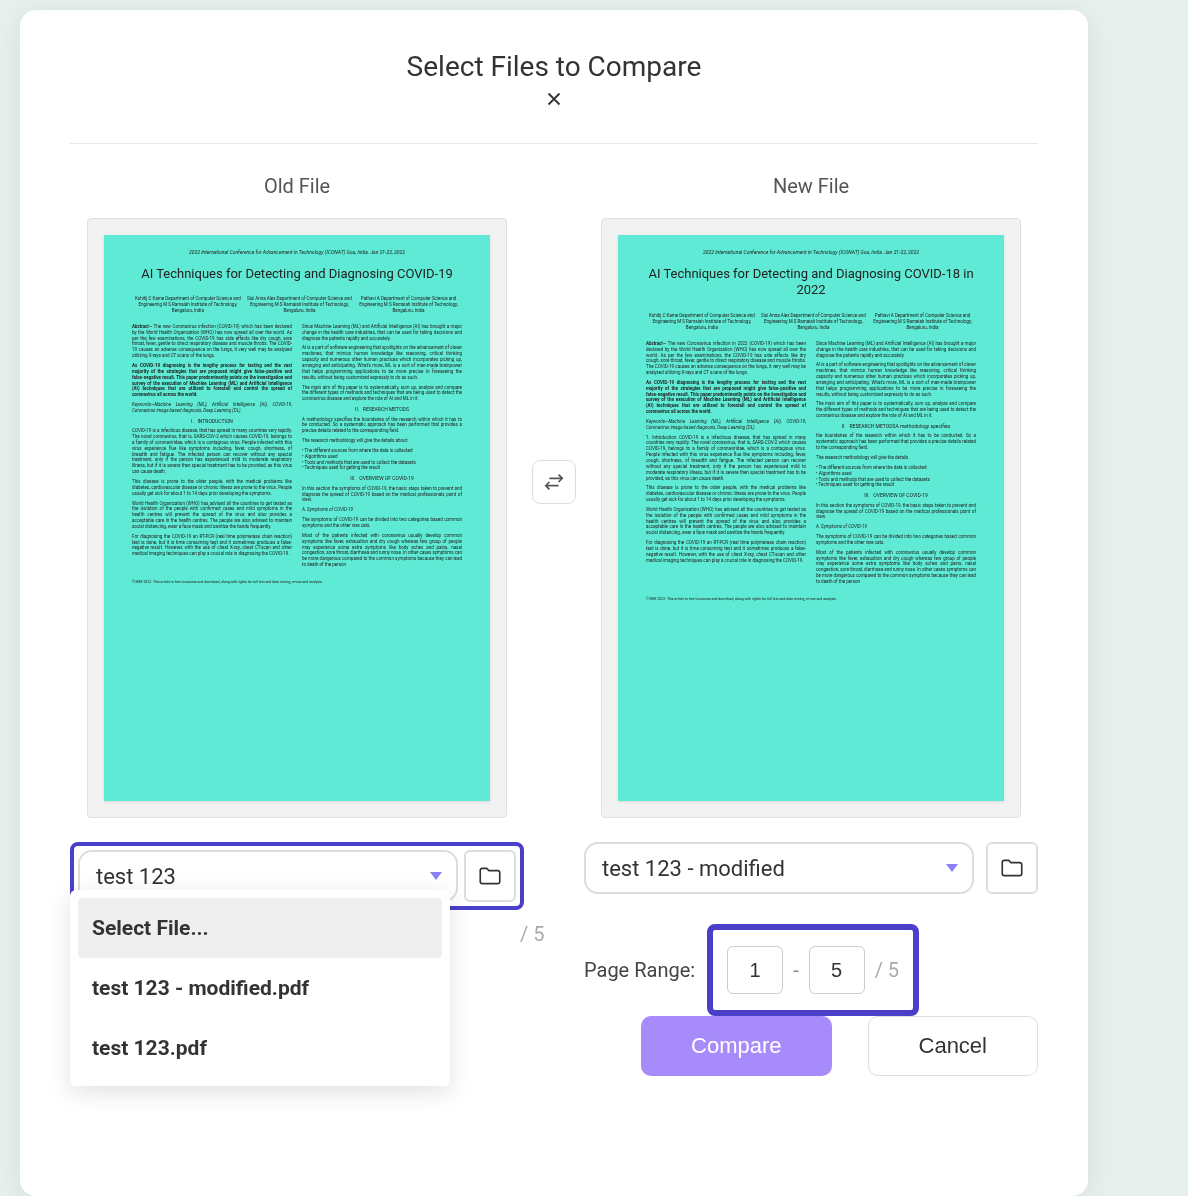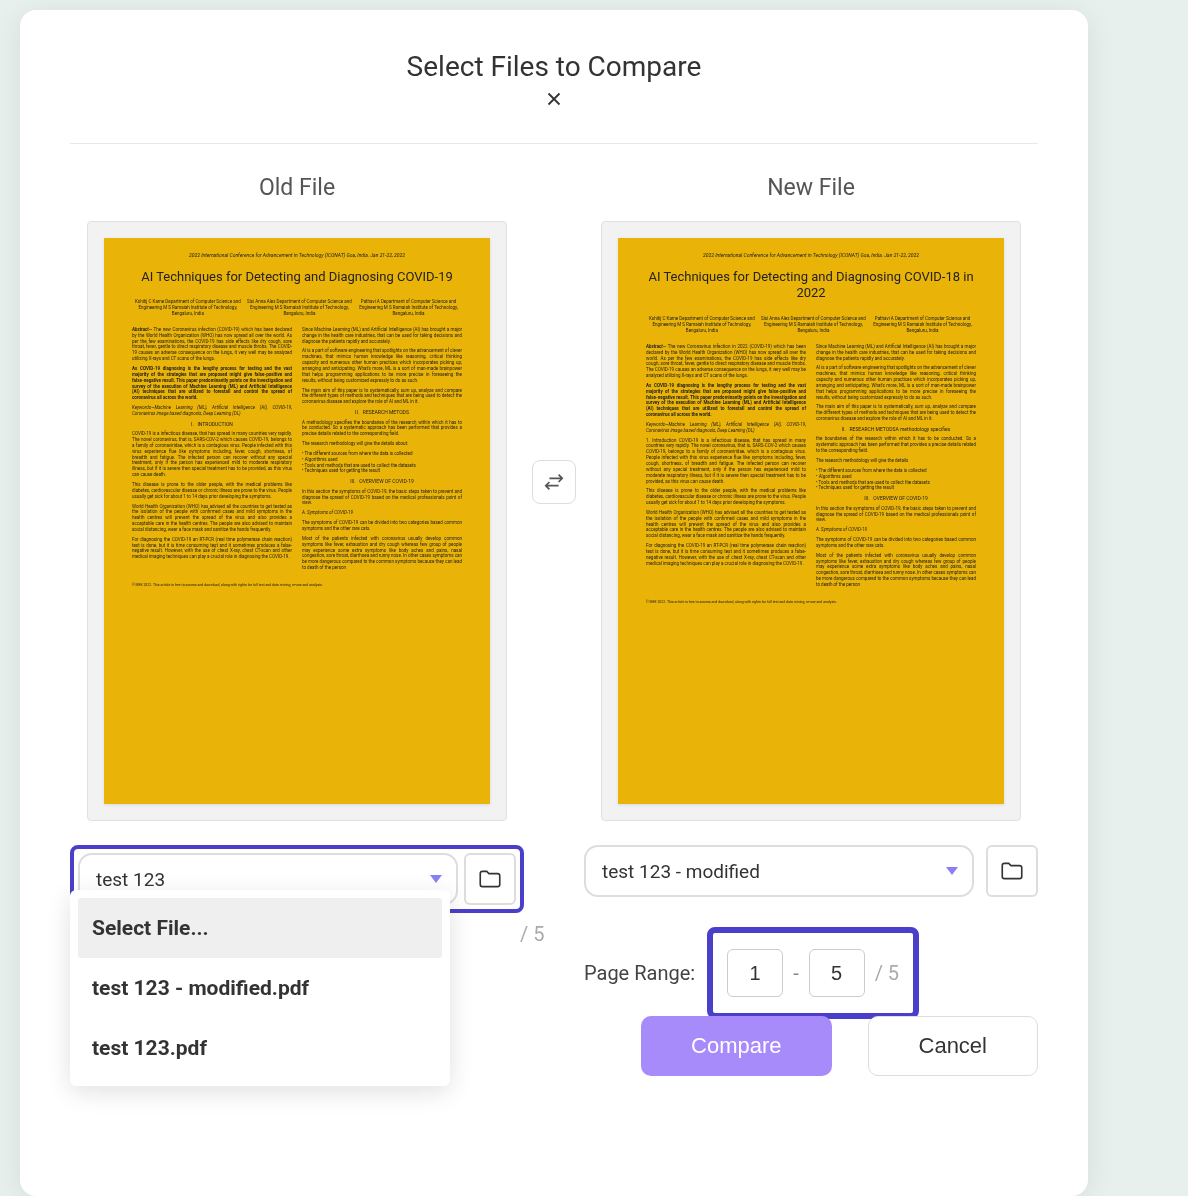--- a/index.html
+++ b/index.html
@@ -58,37 +58,37 @@
   gap: 60px;
   margin-top: 30px;
 }
 .panel {
   flex: 1;
   display: flex;
   flex-direction: column;
   align-items: center;
 }
 .panel-title {
-  font-size: 23px;
+  font-size: 20px;
   color: #555;
   margin-bottom: 20px;
 }
 .preview-box {
   width: 420px;
   height: 600px;
   background: #f2f2f2;
   border: 1px solid #e0e0e0;
   border-radius: 4px;
   padding: 16px;
   overflow: hidden;
 }
 .doc-page {
   width: 100%;
   height: 100%;
-  background: #eab308;
+  background: #5eead4;
   box-shadow: 0 1px 3px rgba(0,0,0,0.1);
   padding: 14px 28px;
   font-size: 5.5px;
   line-height: 1.3;
   color: #222;
 }
 .doc-conf {
   text-align: center;
   font-style: italic;
   font-size: 5px;
@@ -152,21 +152,21 @@
   width: 100%;
 }
 .file-select {
   flex: 1;
   height: 52px;
   border: 2px solid #ddd;
   border-radius: 14px;
   display: flex;
   align-items: center;
   padding: 0 16px;
-  font-size: 19px;
+  font-size: 22px;
   color: #333;
   position: relative;
   background: #fff;
 }
 .chevron {
   position: absolute;
   right: 14px;
   width: 0;
   height: 0;
   border-left: 6px solid transparent;

